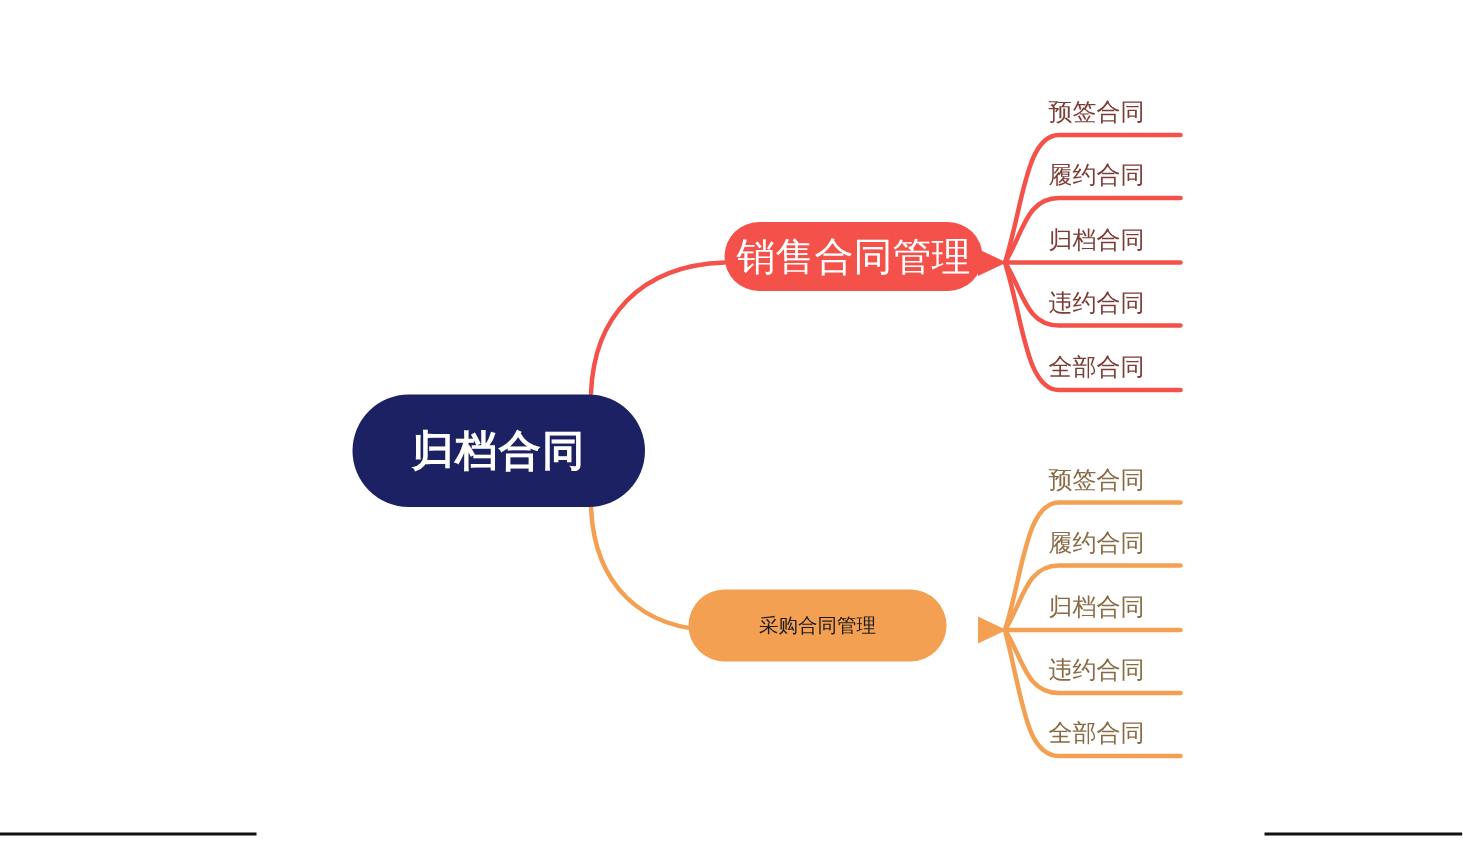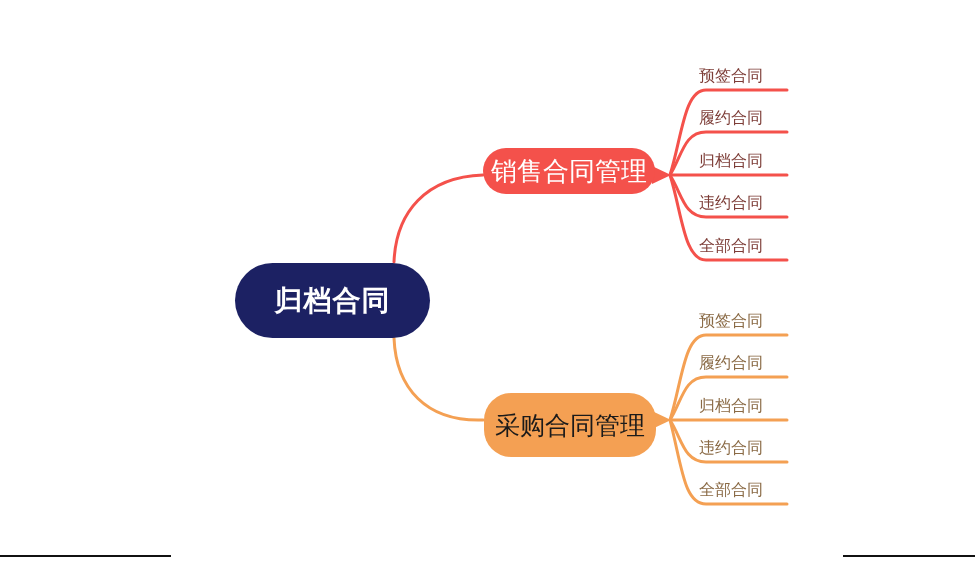--- a/index.html
+++ b/index.html
@@ -18,23 +18,23 @@
     left:235px; top:263px; width:195px; height:75px; border-radius:38px;
     background:var(--root-fill,#1c2163); color:var(--root-text,#ffffff);
     font-size:28px; font-weight:bold; letter-spacing:1px;
   }
   .sales-node {
     left:483px; top:148px; width:172px; height:46px; border-radius:27px;
     background:var(--sales-fill,#f4514b); color:var(--sales-text,#ffffff);
     font-size:26px;
   }
   .purchase-node {
-    left:484px; top:393px; width:172px; height:64px; border-radius:27px;
+    left:459px; top:393px; width:172px; height:48px; border-radius:27px;
     background:var(--purchase-fill,#f4a053); color:var(--purchase-text,#1a1a1a);
-    font-size:25px;
+    font-size:13px;
   }
 
   .leaf {
     position:absolute; left:699px; width:90px; height:20px; line-height:20px;
     font-size:16px; white-space:nowrap;
   }
   .sales-leaf { color:var(--sales-leaf-text,#7d3d37); }
   .purchase-leaf { color:var(--purchase-leaf-text,#8a6a45); }
   .rl1{top:66px} .rl2{top:108px} .rl3{top:151px} .rl4{top:193px} .rl5{top:236px}
   .ol1{top:311px} .ol2{top:353px} .ol3{top:396px} .ol4{top:438px} .ol5{top:480px}

